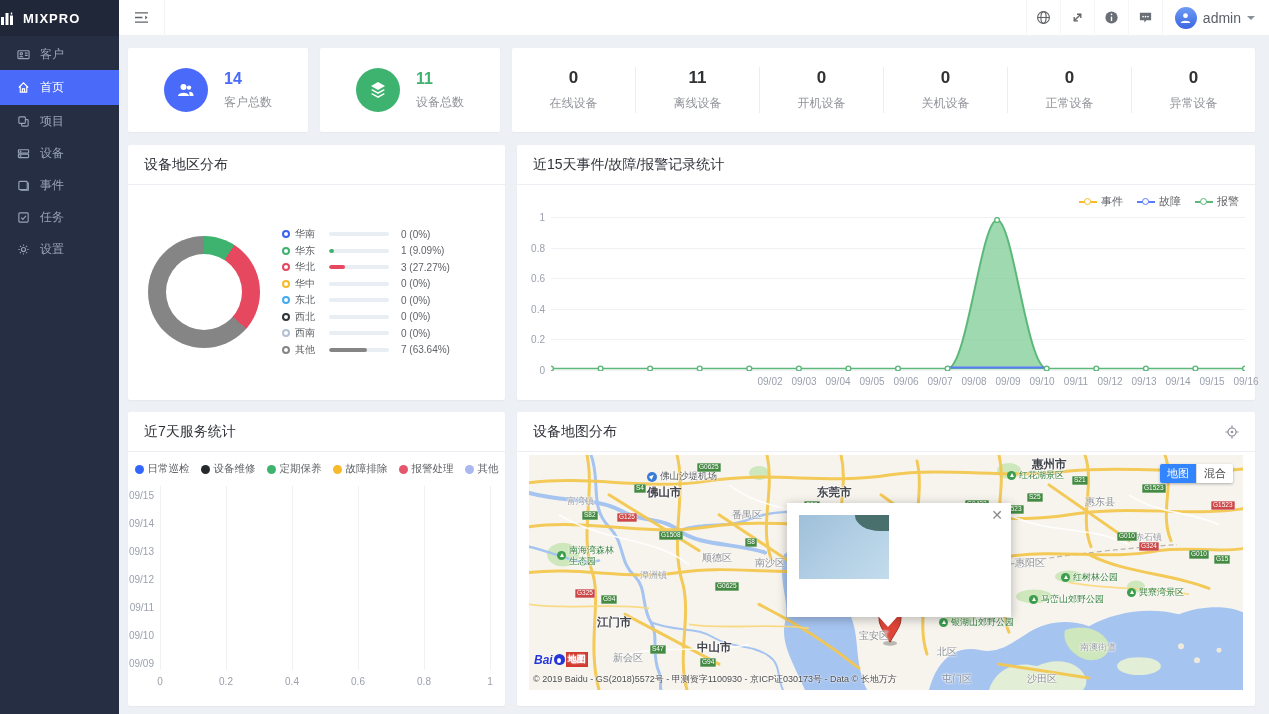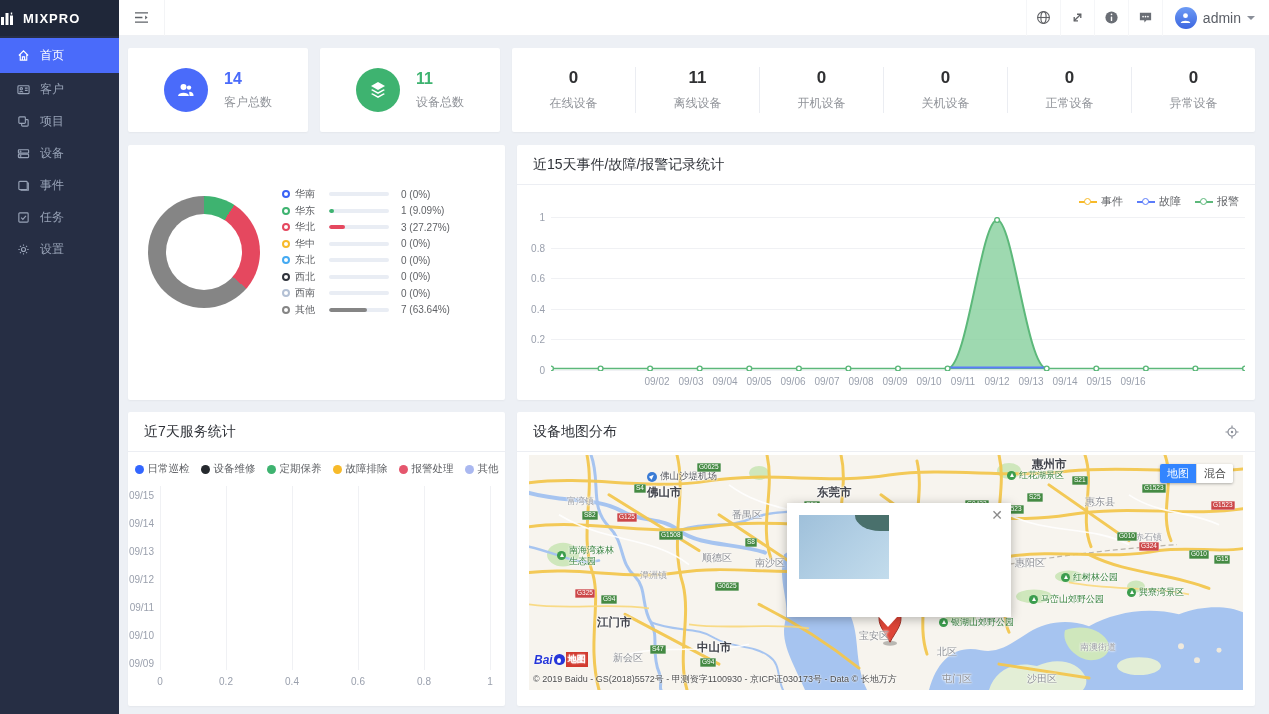--- a/index.html
+++ b/index.html
@@ -66,21 +66,21 @@
   .events-card { flex:1; height:255px; position:relative; }
   .e-body { position:relative; height:214px; }
   .e-legend { position:absolute; right:16px; top:9px; display:flex; gap:14px; align-items:center; }
   .e-leg-item { display:flex; align-items:center; gap:4px; font-size:11px; color:#606266; cursor:pointer; }
   .lmk { position:relative; width:18px; height:8px; }
   .lmk::before { content:''; position:absolute; left:0; right:0; top:3.5px; height:1.5px; background:currentColor; }
   .lmk::after { content:''; position:absolute; left:5px; top:0.5px; width:5px; height:5px; border:1.5px solid currentColor; border-radius:50%; background:#fff; }
   .gridline { position:absolute; left:34px; width:694px; height:1px; background:#f0f1f4; }
   .ytick { position:absolute; left:0; width:28px; text-align:right; font-size:10px; color:#9aa0ad; transform:translateY(-50%); }
   .e-svg { position:absolute; left:34px; top:32px; width:694px; height:154px; }
-  .e-xlabels { position:absolute; left:10px; top:191px; width:736px; display:flex; justify-content:center; }
+  .e-xlabels { position:absolute; left:10px; top:191px; width:736px; display:flex; justify-content:flex-end; }
   .e-xlabels span { width:34px; text-align:center; font-size:10px; color:#9aa0ad; }
 
   
   .service-card { width:377px; height:294px; }
   .sv-body { position:relative; height:253px; }
   .sv-legend { position:absolute; top:10px; left:0; right:0; display:flex; justify-content:center; gap:11px; flex-wrap:wrap; }
   .sv-leg-item { display:flex; align-items:center; gap:4px; font-size:10.5px; color:#606266; cursor:pointer; }
   .sv-dot { width:9px; height:9px; border-radius:50%; }
   .vgrid { position:absolute; top:34px; height:184px; width:1px; background:#f0f1f4; }
   .sv-ylab { position:absolute; left:0; width:26px; text-align:right; font-size:10px; color:#9aa0ad; }
@@ -133,33 +133,33 @@
     <div class="logo">
       <svg width="16" height="14" viewBox="0 0 16 14">
           <rect x="1" y="6" width="3" height="8" fill="#fff"></rect>
           <rect x="5.5" y="2" width="3" height="12" fill="#fff"></rect>
           <rect x="10" y="4.5" width="3" height="9.5" fill="#fff"></rect>
           <rect x="10.8" y="1.5" width="1.4" height="2" fill="#fff"></rect>
         </svg>
       <span class="logo-text">MIXPRO</span>
     </div>
     <nav class="nav">
-      <div class="s-item active">
-        <svg viewBox="0 0 14 14">
-            <path d="M2 7 L7 2 L12 7 M3.5 6 V12 H10.5 V6 M5.8 12 V8.5 H8.2 V12"></path>
-          </svg>
-        <span>首页</span>
-      </div>
       <div class="s-item">
         <svg viewBox="0 0 14 14">
             <rect x="1" y="3" width="12" height="8.5" rx="1"></rect>
             <circle cx="4.6" cy="6.3" r="1.3"></circle>
             <path d="M2.8 10 C3 8.8 6.2 8.8 6.4 10 M8.5 5.5 H11.5 M8.5 8 H11.5"></path>
           </svg>
         <span>客户</span>
+      </div>
+      <div class="s-item active">
+        <svg viewBox="0 0 14 14">
+            <path d="M2 7 L7 2 L12 7 M3.5 6 V12 H10.5 V6 M5.8 12 V8.5 H8.2 V12"></path>
+          </svg>
+        <span>首页</span>
       </div>
       <div class="s-item">
         <svg viewBox="0 0 14 14">
             <rect x="2" y="2" width="7" height="7" rx="1"></rect>
             <path d="M5 9 V11 Q5 12 6 12 H11 Q12 12 12 11 V6 Q12 5 11 5 H9"></path>
           </svg>
         <span>项目</span>
       </div>
       <div class="s-item">
         <svg viewBox="0 0 14 14">
@@ -298,20 +298,21 @@
             </div>
           <div class="st-cell">
               <span class="st-num">0</span>
               <span class="st-lb">异常设备</span>
             </div>
         </div>
       </div>
 
       <div class="row" style="margin-top:13px">
         <div class="card region-card">
+          <div class="c-title">设备地区分布</div>
           <div class="region-body">
             <div class="donut"></div>
             <div class="r-legend">
               <div class="r-row">
                   <span class="r-ring" style="border-color: rgb(58, 98, 245);"></span>
                   <span class="r-name">华南</span>
                   <span class="r-track">
                     <i class="r-fill" style="background: rgb(58, 98, 245); width: 0%;"></i>
                   </span>
                   <span class="r-val">0 (0%)</span>

